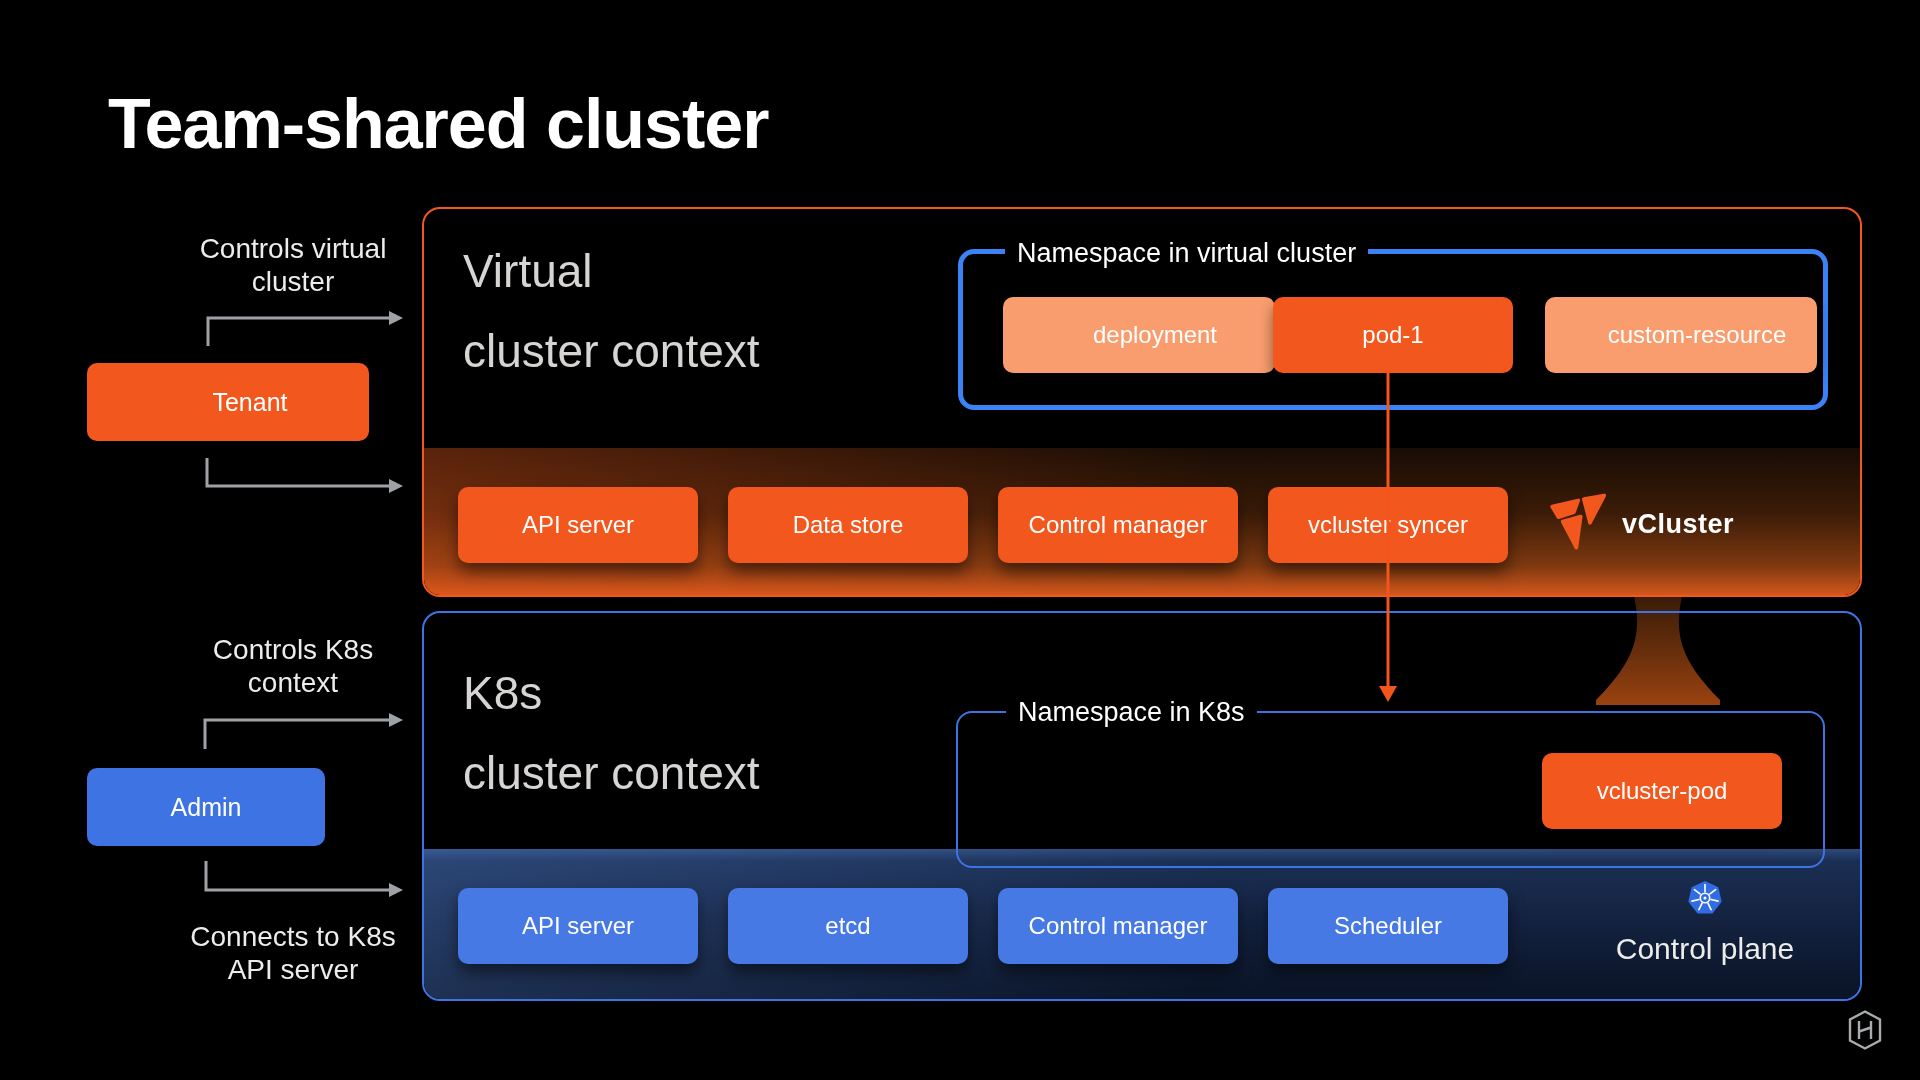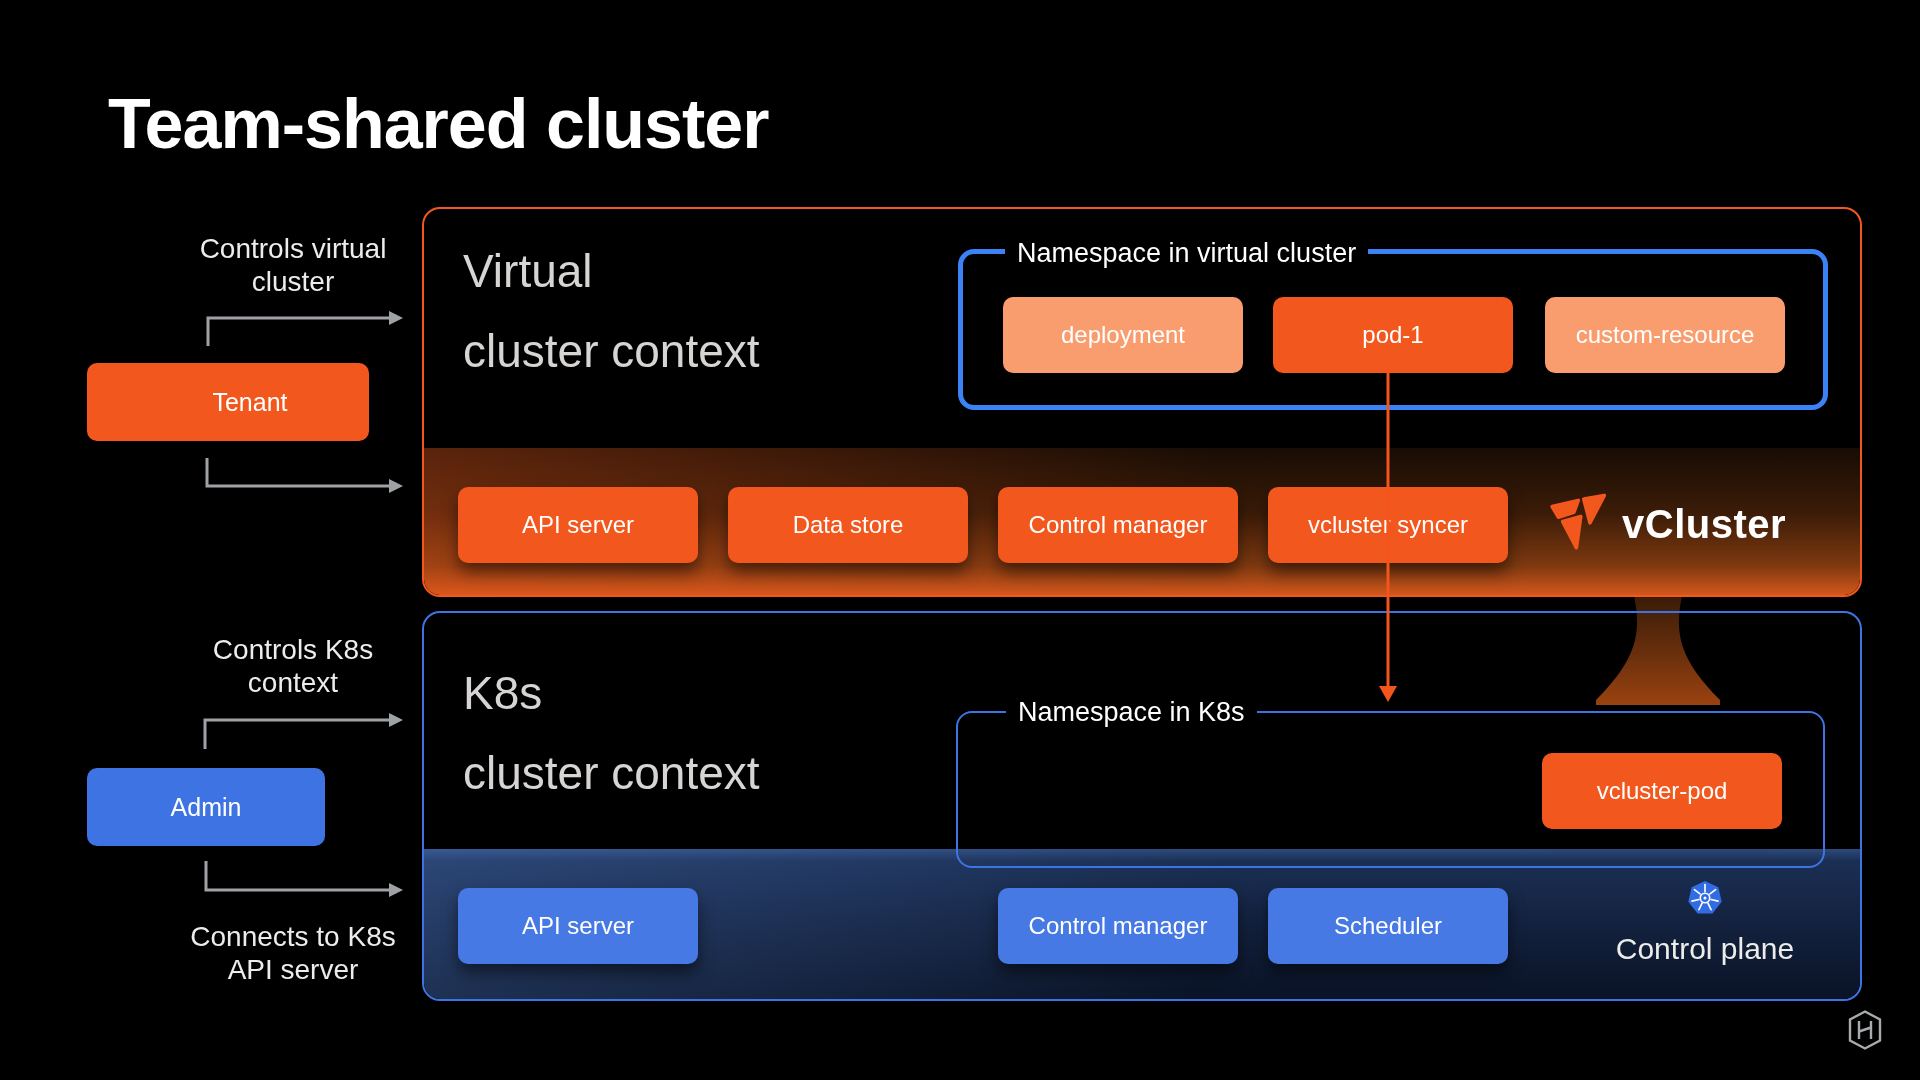--- a/index.html
+++ b/index.html
@@ -36,21 +36,21 @@
   #ns-virtual{left:958px;top:249px;width:870px;height:161px;border:5px solid #3b82f6;}
   #ns-k8s{left:956px;top:663px;width:869px;height:157px;border:2px solid #3D74E3;}
   .ns-legend{position:absolute;top:-16px;background:#000;padding:0 12px;font-size:27px;color:#fff;white-space:nowrap;}
   #ns-virtual .ns-legend{left:42px;}
   #ns-k8s .ns-legend{left:48px;}
 
   
   .node{position:absolute;width:240px;height:76px;border-radius:10px;display:flex;align-items:center;
         justify-content:center;font-size:24px;color:#fff;box-shadow:0 8px 14px rgba(0,0,0,.45);}
   .node.orange{background:#F2571D;}
-  .node.salmon{background:#F99D6E;}
+  .node.salmon{background:#F99D6E;padding-left:32px;}
   .node.blue{background:#3D73E2;}
   .node.bluelight{background:#4679E3;}
 
   
   #nd-deployment{left:40px;top:43px;}
   #nd-pod1{left:310px;top:43px;}
   #nd-custom{left:582px;top:43px;}
   
   #nd-synced{left:312px;top:40px;}
   #nd-vclusterpod{left:584px;top:40px;}
@@ -61,21 +61,21 @@
       linear-gradient(100deg, rgba(244,88,28,.30) 0%, rgba(244,88,28,0) 55%),
       linear-gradient(180deg,#170c04 0%,#3c1c08 45%,#7e3910 80%,#d3571c 100%);}
   #kstrip{height:150px;background:
       linear-gradient(100deg, rgba(86,130,205,.28) 0%, rgba(86,130,205,0) 55%),
       linear-gradient(180deg,#2c4a7c 0%,#1b2f54 8%,#142341 45%,#0a1326 100%);}
   .strip .node{top:39px;box-shadow:0 9px 16px rgba(0,0,0,.5);}
   .s1{left:34px;} .s2{left:304px;} .s3{left:574px;} .s4{left:844px;}
 
   
   #vcluster-brand{left:1122px;top:36px;width:300px;height:80px;display:flex;align-items:center;gap:14px;}
-  #vcluster-brand .word{font-size:40px;font-weight:700;color:#fff;letter-spacing:.5px;}
+  #vcluster-brand .word{font-size:27px;font-weight:700;color:#fff;letter-spacing:.5px;}
   #kbrand{left:1116px;top:31px;width:330px;height:86px;display:flex;align-items:center;gap:16px;flex-direction:column;}
   #kbrand .word{font-size:30px;color:#ECECEA;}
 
   
   #hashi{left:1843px;top:1010px;width:44px;height:40px;opacity:.85;}
 
   
   svg.layer{position:absolute;left:0;top:0;pointer-events:none;}
   #funnel-layer{z-index:0;}
   #vctx,#kctx,#ns-wrap{z-index:1;}
@@ -148,20 +148,21 @@
   </div>
 
   <div class="abs ctx" id="kctx">
     <div class="ctx-title">
       <div>K8s</div>
       <div>cluster context</div>
     </div>
 
     <div class="strip" id="kstrip">
       <div class="node bluelight s1">API server</div>
+      <div class="node bluelight s2">etcd</div>
       <div class="node bluelight s3">Control manager</div>
       <div class="node bluelight s4">Scheduler</div>
 
       <div class="abs" id="kbrand">
         <svg width="78" height="76" viewBox="0 0 80 80">
           <polygon points="40,2 69.7,16.3 77.1,48.5 56.5,74.2 23.5,74.2 2.9,48.5 10.3,16.3" fill="#326CE5"></polygon>
           <g stroke="#fff" stroke-width="3.6" stroke-linecap="round" fill="none">
             <circle cx="40" cy="40" r="10.5"></circle>
             <line x1="40" y1="26" x2="40" y2="10"></line>
             <line x1="51" y1="31" x2="63.5" y2="21.5"></line>

